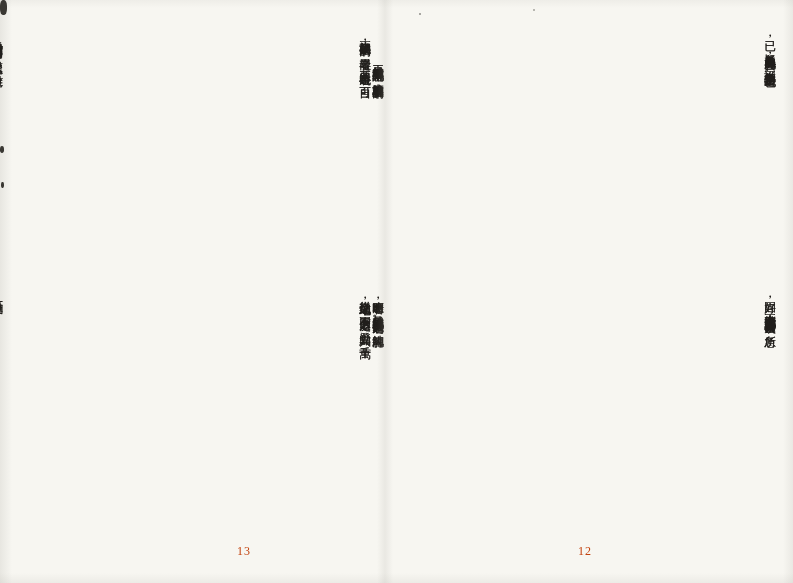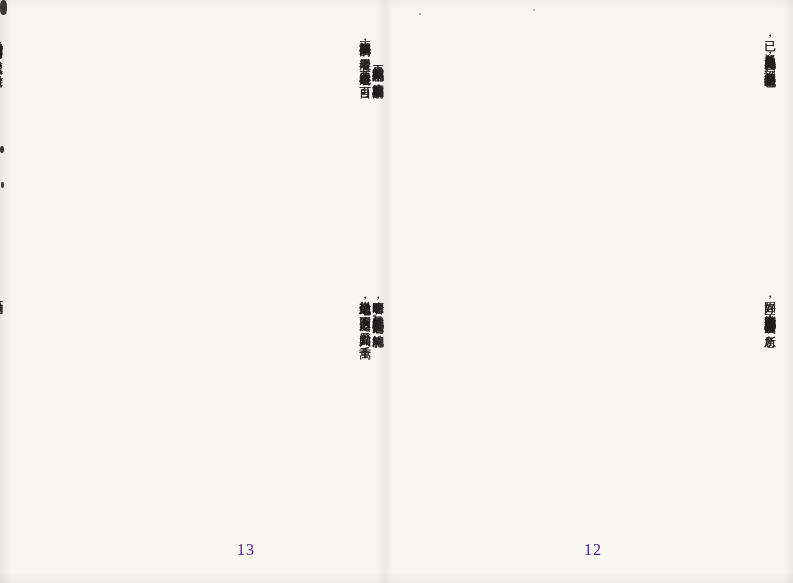--- a/index.html
+++ b/index.html
@@ -18,24 +18,24 @@
   .page-left{left:6px;width:372px;}
   .page-right{left:388px;width:396px;}
   .register{position:absolute;left:0;right:4px;writing-mode:vertical-rl;text-orientation:mixed;
     color:#211f1c;font-size:11.6px;}
   .register.upper{top:32px;height:252px;}
   .register.lower{top:292px;height:252px;}
   .tcol{block-size:100%;white-space:nowrap;letter-spacing:.6px;
     text-shadow:.3px 0 0 #211f1c; }
   .page-left .tcol{line-height:20.7px;}
   .page-right .tcol{line-height:21.8px;}
-  .pageno{position:absolute;bottom:24px;color:#4c1d95;font-size:16px;letter-spacing:1px;
+  .pageno{position:absolute;bottom:24px;color:#c2410c;font-size:12px;letter-spacing:1px;
     font-family:"Liberation Serif","DejaVu Serif",serif;}
   .page-left .pageno{left:231px;}
-  .page-right .pageno{left:196px;}
+  .page-right .pageno{left:190px;}
   .speck{position:absolute;background:#3a3833;border-radius:40%;}
   .speck.s1{left:0;top:0;width:7px;height:15px;}
   .speck.s2{left:0;top:146px;width:4px;height:7px;}
   .speck.s3{left:1px;top:182px;width:3px;height:6px;}
   .speck.s4{left:419px;top:13px;width:2px;height:2px;opacity:.5;}
   .speck.s5{left:533px;top:9px;width:2px;height:2px;opacity:.4;}
 </style>
 </head>
 <body>
 

